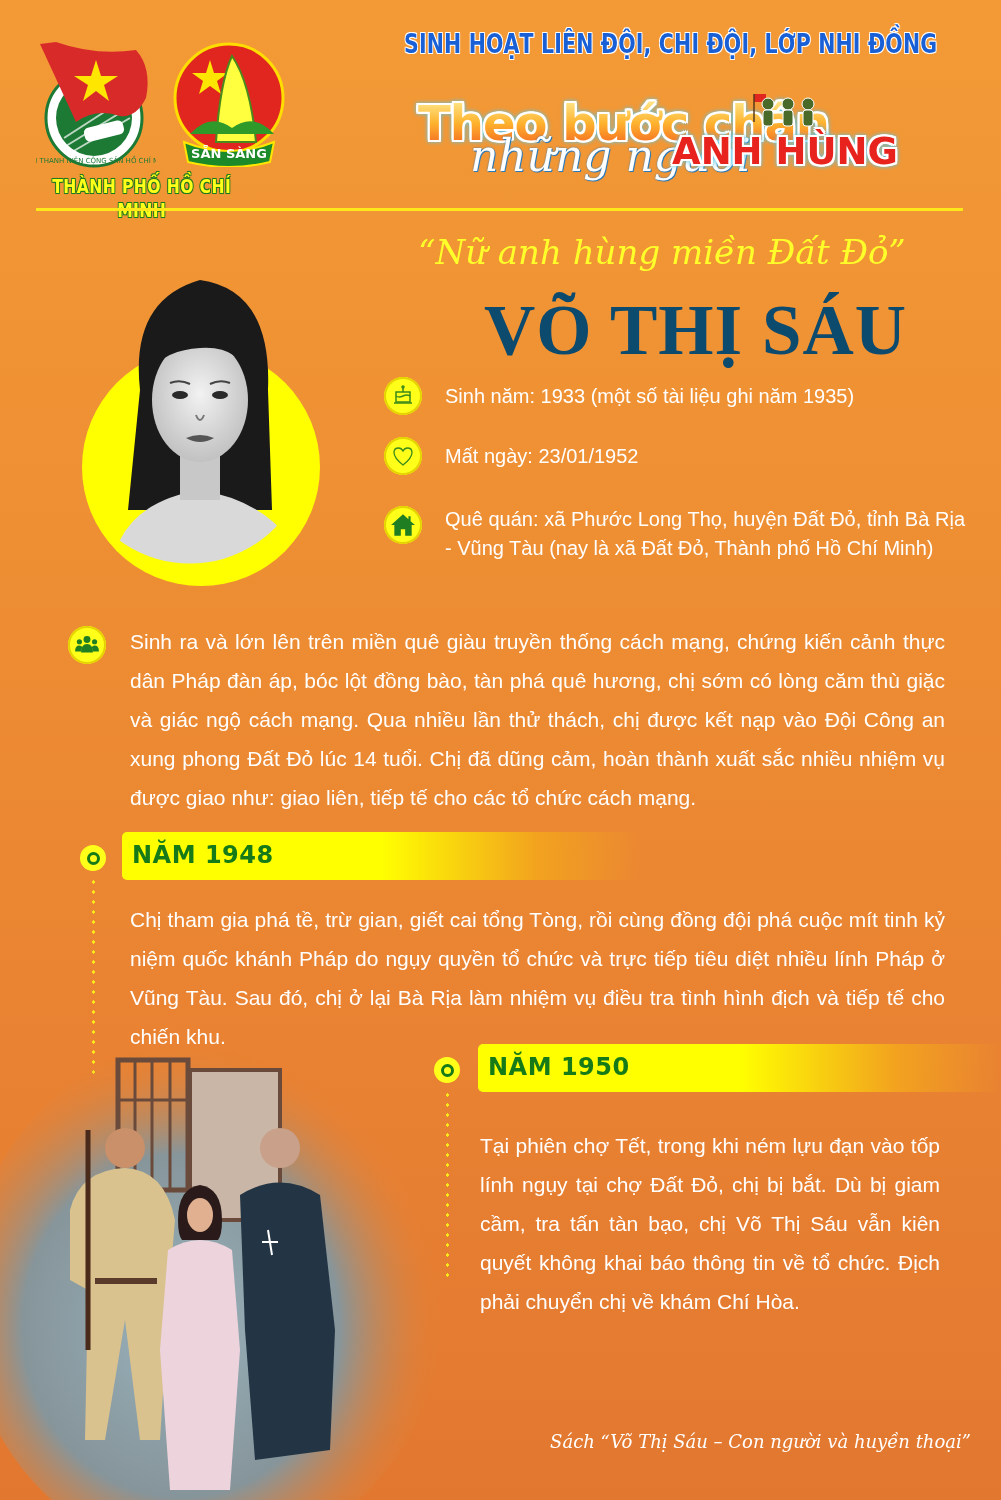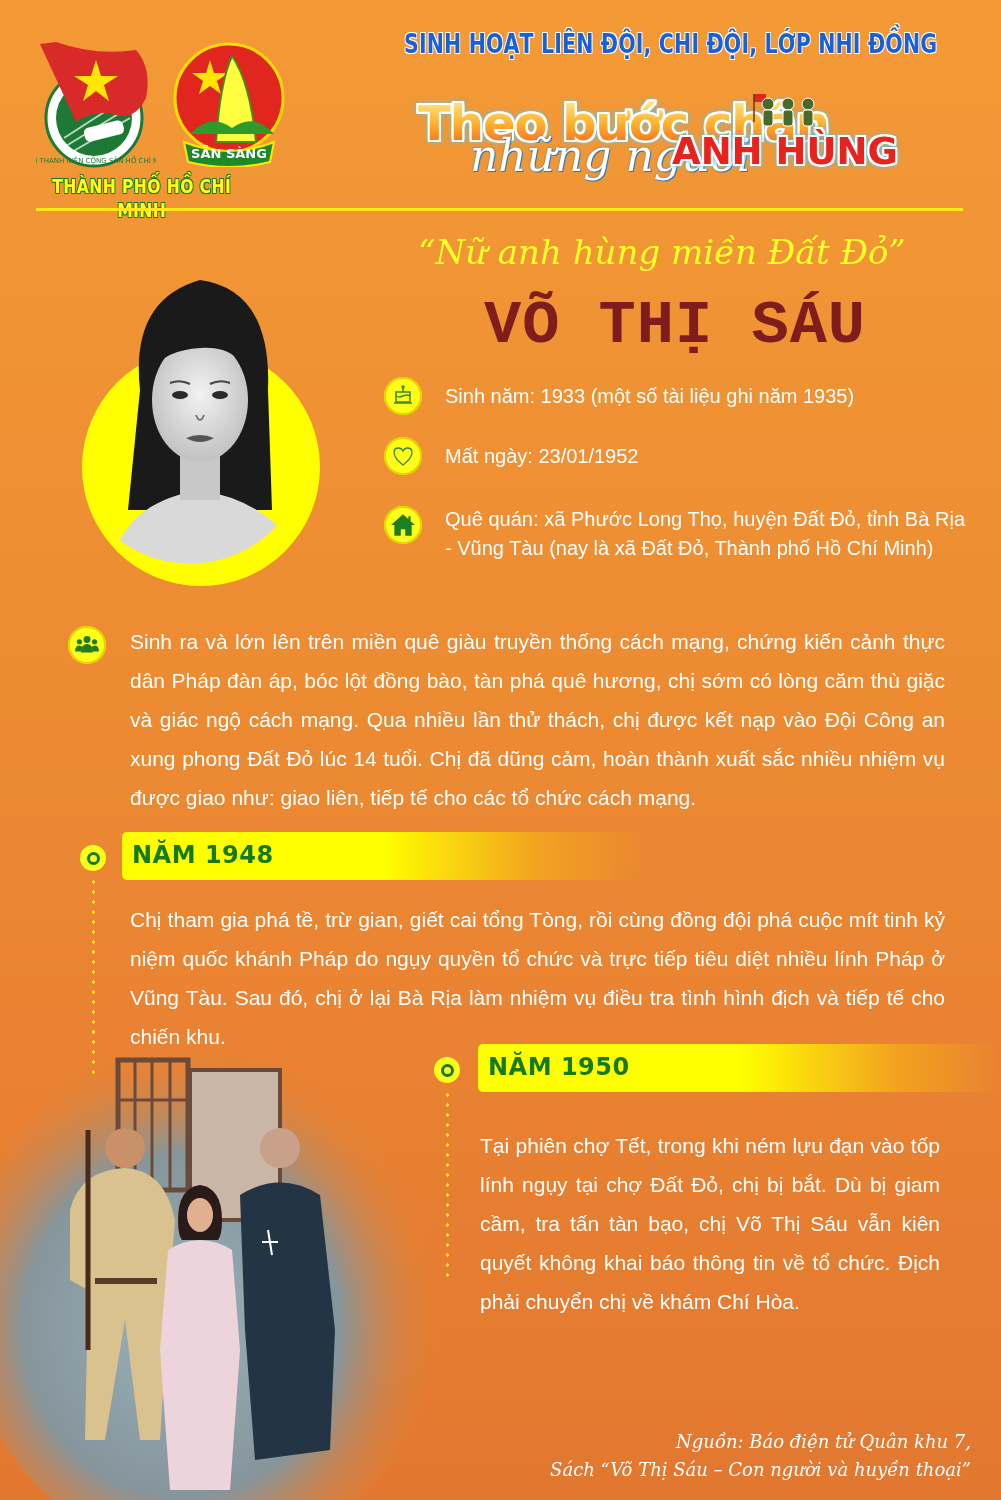--- a/index.html
+++ b/index.html
@@ -24,21 +24,21 @@
     text-shadow: 0 0 2px #2d7ab8, 1px 1px 0 #2d7ab8; white-space:nowrap; }
   .banner-line2b { left:672px; top:130px; font-weight:900; font-size:37px; color:#e8231e; font-family:"DejaVu Sans", sans-serif;
     filter: drop-shadow(2px 0 0 #fff) drop-shadow(-2px 0 0 #fff) drop-shadow(0 2px 0 #fff) drop-shadow(0 -2px 0 #fff) drop-shadow(0 0 2px #5bc8e8); white-space:nowrap; }
   .soldiers { left:752px; top:92px; width:72px; height:40px; }
   .divider { left:36px; top:208px; width:927px; height:3px; background:#ffe81a; }
 
   
   .portrait-circle { left:82px; top:348px; width:238px; height:238px; border-radius:50%; background:#ffff00; }
   .portrait { left:100px; top:240px; width:200px; height:340px; }
   .tagline { left:418px; top:232px; font-family:"DejaVu Serif", serif; font-style:italic; font-size:34px; color:#ffff2a; white-space:nowrap; }
-  .name { left:484px; top:290px; font-family:Liberation Mono, monospace; font-weight:900; font-size:62px; color:#7f1d1d; letter-spacing:1px; white-space:nowrap; }
+  .name { left:484px; top:290px; font-family:Liberation Serif, serif; font-weight:900; font-size:71px; color:#0c4a6e; letter-spacing:1px; white-space:nowrap; }
 
   
   .info-icon { width:38px; height:38px; border-radius:50%; background:#ffff1a; box-shadow:0 0 0 2px #e5d300 inset; display:flex; align-items:center; justify-content:center; }
   .info-text { font-size:20px; line-height:29px; color:#fff; }
   
   .bio { left:130px; top:622px; width:815px; font-size:21px; line-height:28px; text-align:justify; }
   
   .year-bar { height:48px; border-radius:5px 0 0 5px; background: linear-gradient(90deg, #ffff00 0%, #ffff00 50%, #f2a21f 80%, rgba(233,130,50,0) 100%); }
   .year-label { position:absolute; left:10px; top:9px; font-family:"DejaVu Sans", sans-serif; font-weight:900; font-size:24px; color:#157a17; letter-spacing:0.5px; }
   .tl-dot { width:26px; height:26px; border-radius:50%; background:#ffff1a; display:flex; align-items:center; justify-content:center; }
@@ -218,15 +218,14 @@
 <div class="abs tl-dot" style="left:434px; top:1057px;">
     <span></span>
   </div>
 <div class="abs tl-line" style="left:446px; top:1090px; height:190px;"></div>
 <div class="abs year-bar" style="left:478px; top:1044px; width:523px;text-align:right;">
   <span class="year-label">NĂM 1950</span>
 </div>
 <div class="abs body-text" style="left:480px; top:1126px; width:460px;">Tại phiên chợ Tết, trong khi ném lựu đạn vào tốp lính ngụy tại chợ Đất Đỏ, chị bị bắt. Dù bị giam cầm, tra tấn tàn bạo, chị Võ Thị Sáu vẫn kiên quyết không khai báo thông tin về tổ chức. Địch phải chuyển chị về khám Chí Hòa.</div>
 
 <div class="abs source">
-  <div>Nguồn: Báo điện tử Quân khu 7,</div>
   <div>Sách “Võ Thị Sáu – Con người và huyền thoại”</div>
 </div>
 
 </body></html>

